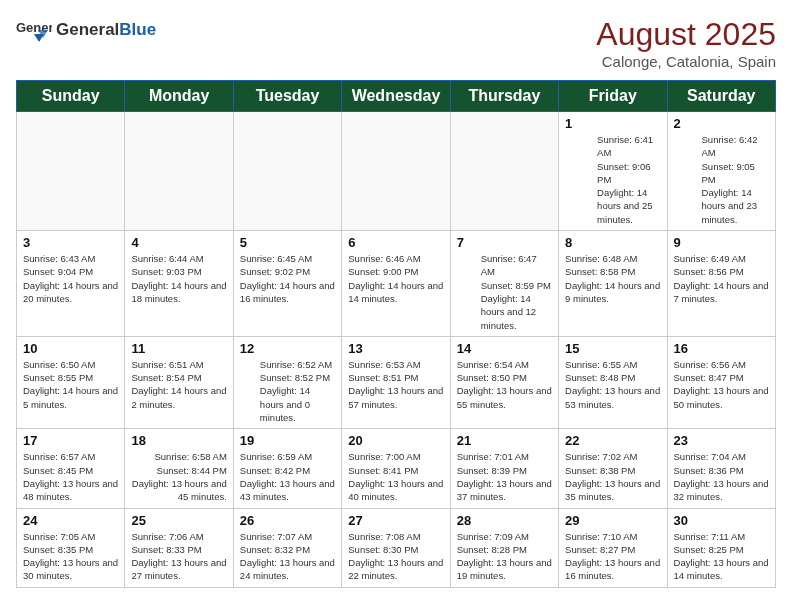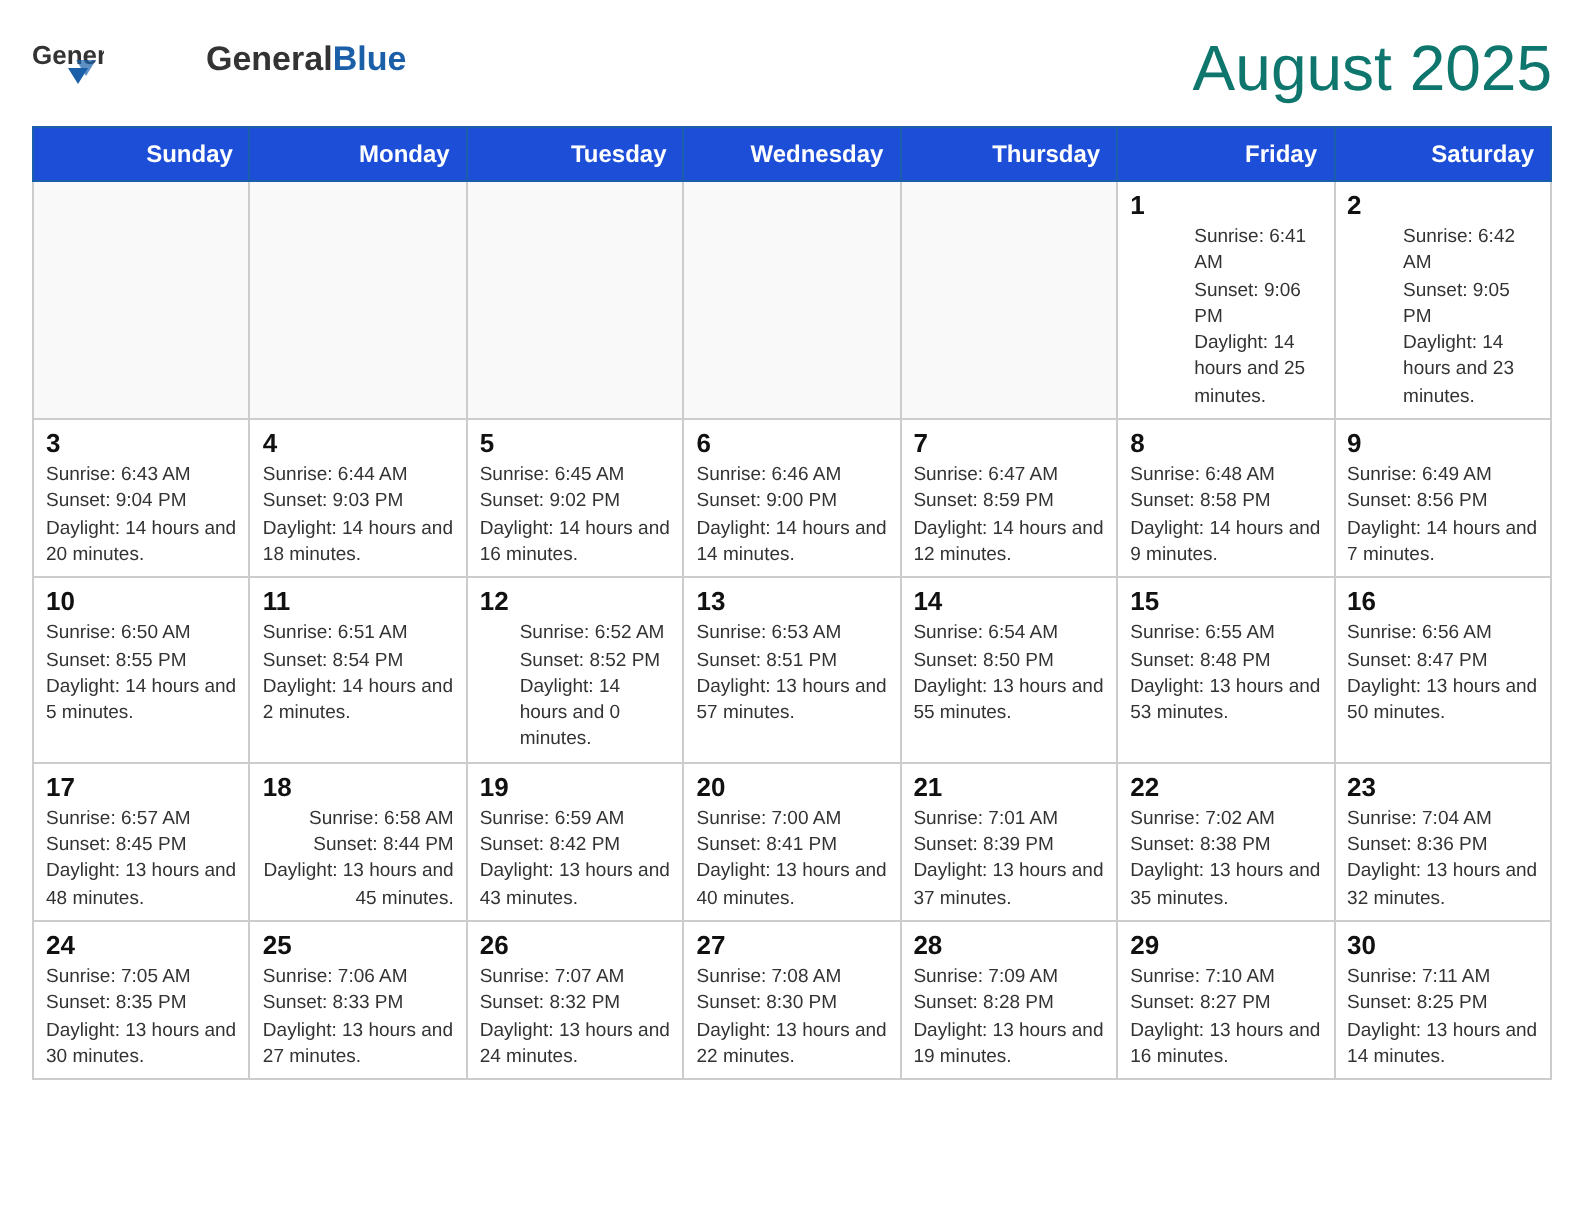--- a/index.html
+++ b/index.html
@@ -23,39 +23,39 @@
     }
     .logo-icon {
       width: 36px;
       height: 28px;
     }
     .title-area {
       text-align: right;
     }
     .month-title {
       font-size: 32px;
-      color: #0f766e;
+      color: #7f1d1d;
       font-weight: normal;
     }
     .subtitle {
       font-size: 15px;
       color: #555;
     }
     .calendar {
       width: 100%;
       border-collapse: collapse;
       border: 1px solid #ccc;
     }
     .calendar th {
-      background-color: #1d4ed8;
+      background-color: #14532d;
       color: #fff;
-      font-size: 12px;
+      font-size: 16px;
       font-weight: bold;
       padding: 6px 8px;
-      text-align: right;
+      text-align: center;
       border: 1px solid #1a5fa8;
     }
     .calendar td {
       vertical-align: top;
       border: 1px solid #ccc;
       padding: 4px 6px;
       font-size: 10px;
       color: #333;
       width: 108px;
       min-height: 80px;
@@ -84,27 +84,28 @@
 <body>
 
 <div class="header-area">
   <div class="logo">
     <svg class="logo-icon" viewBox="0 0 36 28">
       <text x="0" y="16" font-size="13" font-weight="bold" fill="#333">General</text>
       <polygon points="18,18 28,18 23,26" fill="#1a5fa8"></polygon>
       <polygon points="22,14 32,14 27,22" fill="#1a5fa8" opacity="0.7"></polygon>
     </svg>
     <div>
-      <div style="font-size:17px;font-weight:bold;color:#333;line-height:1.1;margin-left:47px;">
+      <div style="font-size:17px;font-weight:bold;color:#333;line-height:1.1;">
         <span style="color:#333">General</span><span style="color:#1a5fa8">Blue</span>
       </div>
     </div>
   </div>
   <div class="title-area">
     <div class="month-title">August 2025</div>
+    <div class="subtitle">Calonge, Catalonia, Spain</div>
   </div>
 </div>
 
 <table class="calendar">
   <thead>
     <tr>
     <th>Sunday</th>
         <th>Monday</th>
         <th>Tuesday</th>
         <th>Wednesday</th>
@@ -153,21 +154,21 @@
 Daylight: 14 hours and 16 minutes.</div>
         </td>
         <td>
           <span class="day-number">6</span>
           <div class="day-info" style="white-space: pre-line;">Sunrise: 6:46 AM
 Sunset: 9:00 PM
 Daylight: 14 hours and 14 minutes.</div>
         </td>
         <td>
           <span class="day-number">7</span>
-          <div class="day-info" style="white-space: pre-line;">Sunrise: 6:47 AM
+          <div class="day-info" style="white-space: pre-line; margin-left: 24px;">Sunrise: 6:47 AM
 Sunset: 8:59 PM
 Daylight: 14 hours and 12 minutes.</div>
         </td>
         <td>
           <span class="day-number">8</span>
           <div class="day-info" style="white-space: pre-line;">Sunrise: 6:48 AM
 Sunset: 8:58 PM
 Daylight: 14 hours and 9 minutes.</div>
         </td>
         <td>

